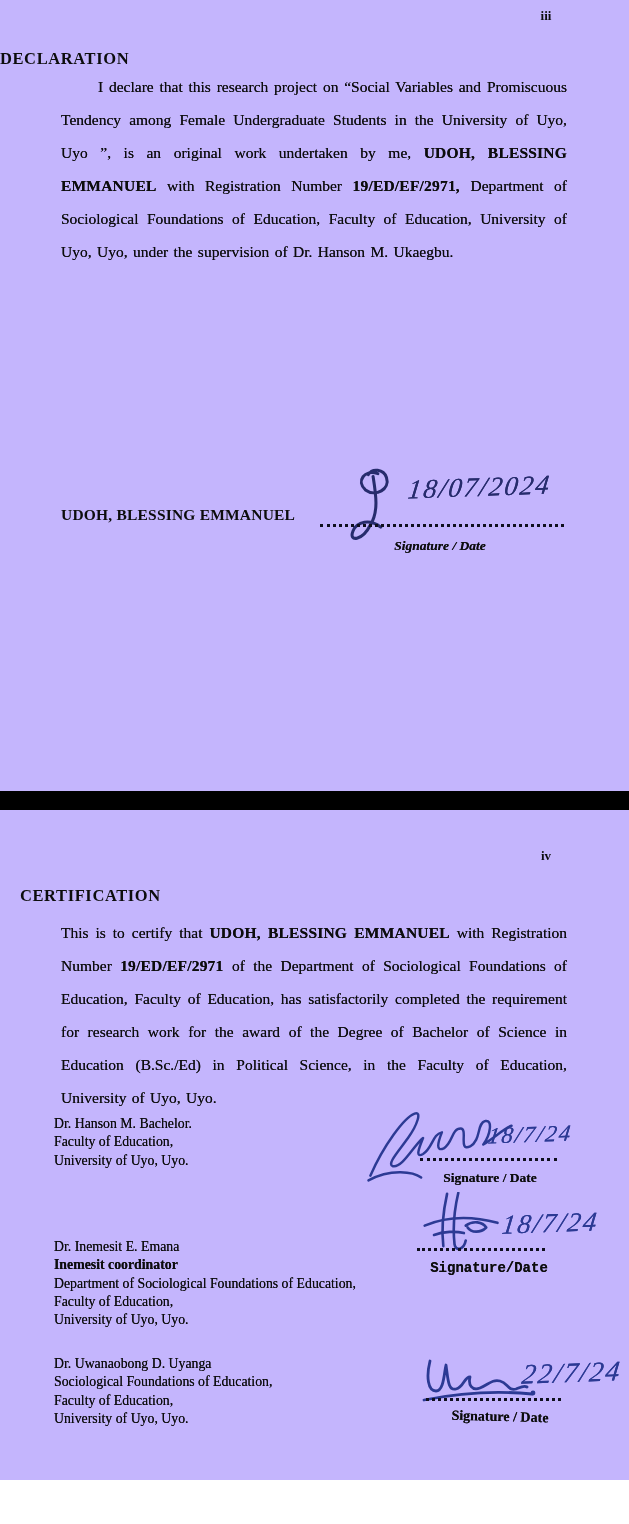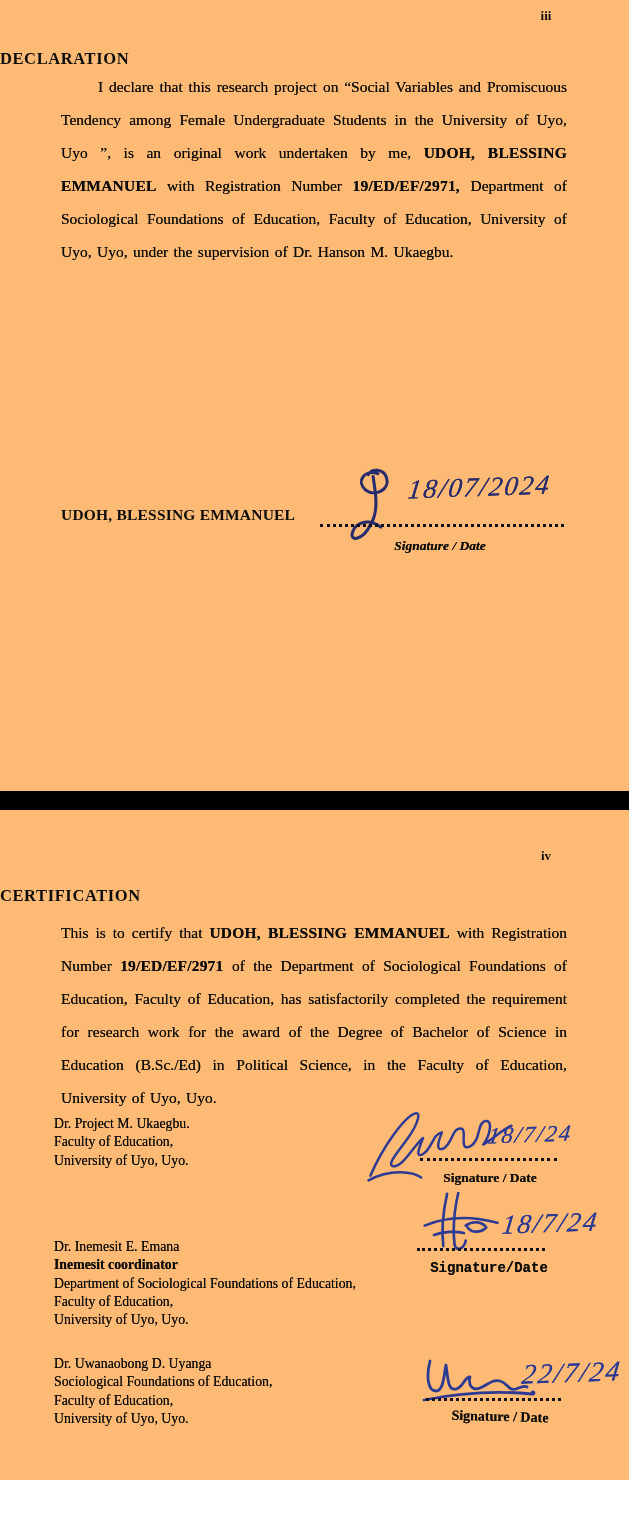--- a/index.html
+++ b/index.html
@@ -1,21 +1,21 @@
 <!DOCTYPE html>
 <html><head>
 <meta charset="utf-8">
 <style>
   html,body{margin:0;padding:0;}
   body{
     width:629px;height:1524px;position:relative;background:#ffffff;
     font-family:"Liberation Serif","DejaVu Serif",serif;color:#0d0d0d;
     overflow:hidden;
   }
-  .page{position:absolute;left:0;width:629px;background:#fdba74;}
+  .page{position:absolute;left:0;width:629px;background:#c4b5fd;}
   #page-declaration{top:0;height:791px;}
   #separator-bar{position:absolute;top:791px;left:0;width:629px;height:19px;background:#000000;}
   #page-certification{top:810px;height:670px;}
 
   .pagenum{
     position:absolute;left:531px;width:30px;text-align:center;
     font-weight:700;font-size:13px;
   }
   .doc-title{
     position:absolute;left:0;right:22px;
@@ -82,26 +82,26 @@
     <div class="dotline" style="left:2px;top:62px;width:244px;"></div>
     <div class="sig-label it" style="left:0;top:76px;width:244px;">Signature / Date</div>
   </div>
 </section>
 
 <div id="separator-bar"></div>
 
 <section class="page" id="page-certification">
   <div class="pagenum" style="top:38px;">iv</div>
 
-  <h1 class="doc-title" style="top:76px;margin:0;">CERTIFICATION</h1>
+  <h1 class="doc-title" style="top:76px;margin:0;padding-left:20px;">CERTIFICATION</h1>
 
   <div class="para" style="top:106px;"><span>This is to certify that </span><b>UDOH, BLESSING EMMANUEL</b><span> with Registration Number </span><b>19/ED/EF/2971</b><span> of the Department of Sociological Foundations of Education, Faculty of Education, has satisfactorily completed the requirement for research work for the award of the Degree of Bachelor of Science in Education (B.Sc./Ed) in Political Science, in the Faculty of Education, University of Uyo, Uyo.</span></div>
 
   <div class="signatory" style="top:305px;">
-    <div>Dr. Project M. Ukaegbu.</div>
+    <div>Dr. Hanson M. Bachelor.</div>
     <div>Faculty of Education,</div>
     <div>University of Uyo, Uyo.</div>
   </div>
   <div class="sig-group" style="left:360px;top:292px;width:240px;height:110px;">
     <svg class="ink-svg" style="left:0;top:4px;" width="160" height="80" viewBox="0 0 160 85">
       <g stroke="#2c3a94" stroke-width="2.6">
         <path d="M6 74 C 20 42, 42 12, 53 8 C 61 5, 56 20, 46 34 C 36 48, 23 62, 30 64 C 40 66, 52 42, 62 34 C 58 44, 53 56, 62 51 C 72 45, 72 30, 82 28 C 78 38, 75 49, 84 45 C 94 39, 92 24, 102 24 C 110 24, 99 49, 112 43 C 124 36, 119 18, 128 16 C 136 14, 134 30, 126 41 C 140 32, 148 24, 156 21"></path>
         <path d="M4 79 C 28 66, 52 70, 60 76"></path>
       </g>
     </svg>

